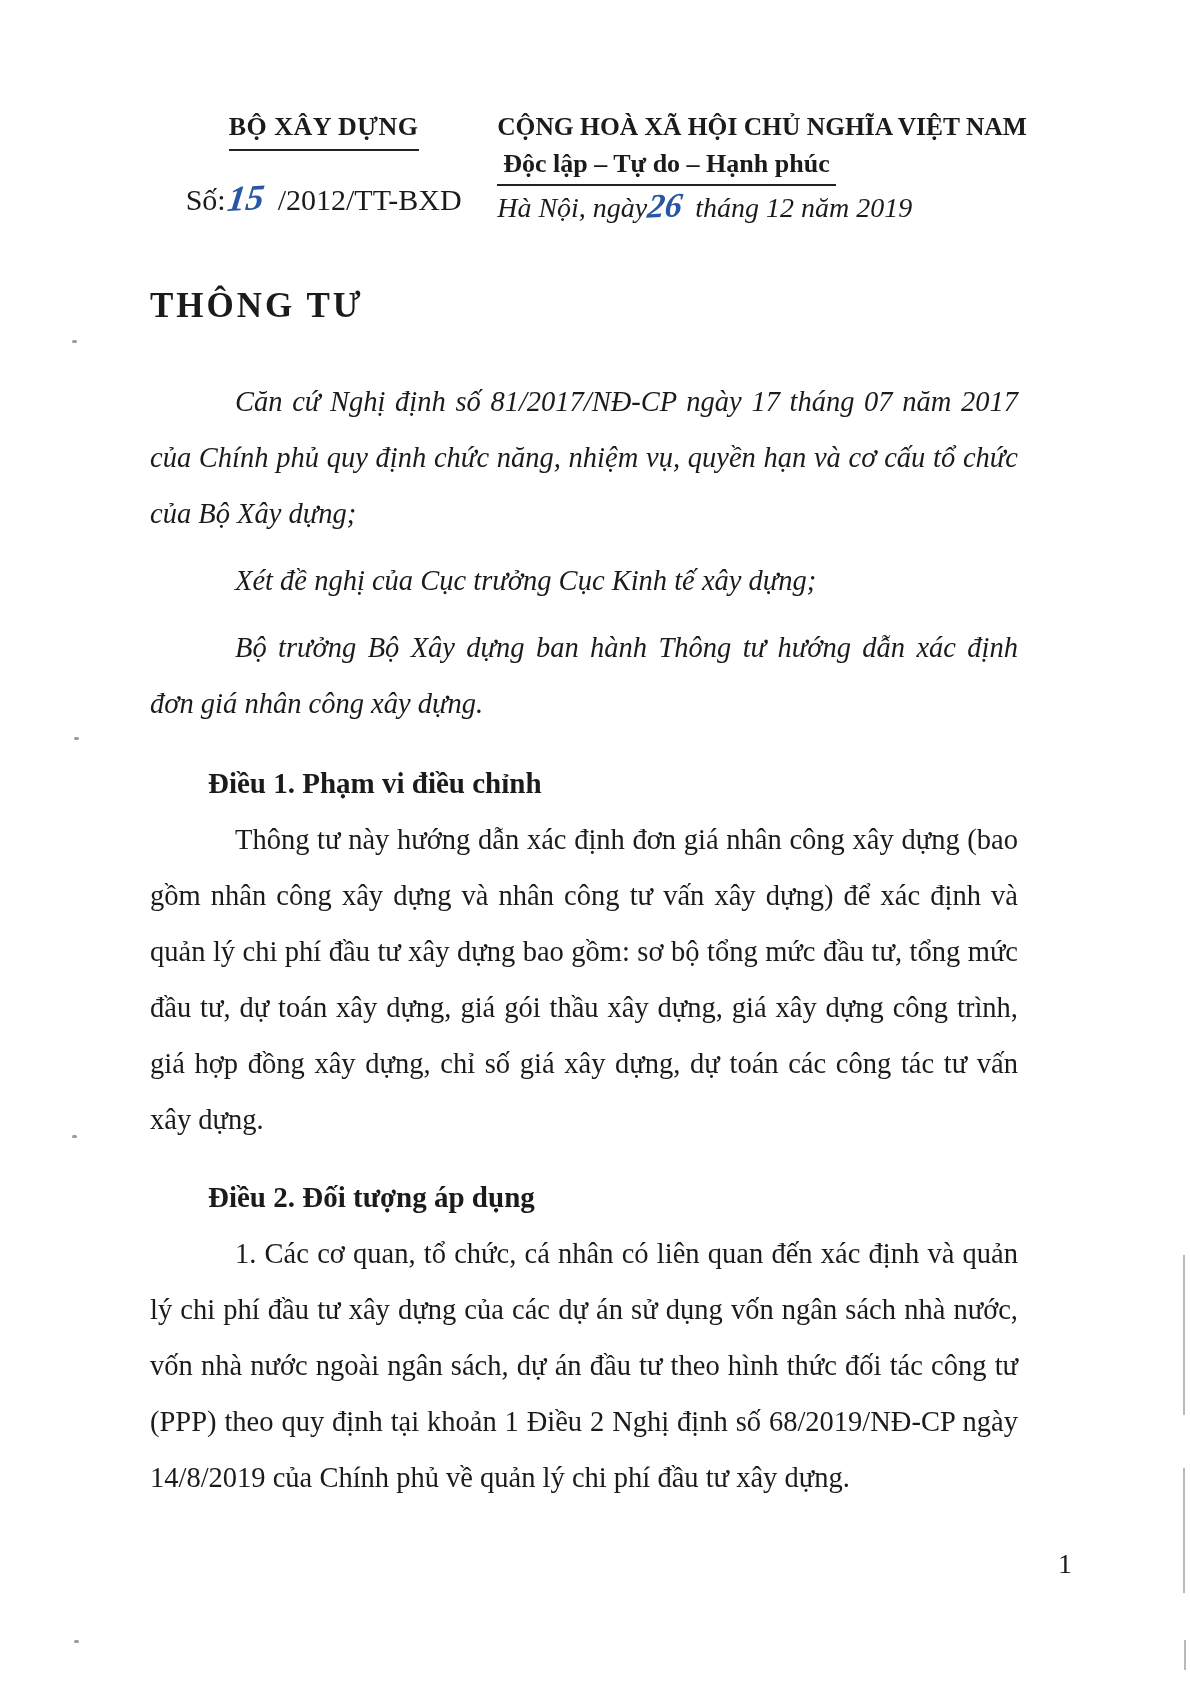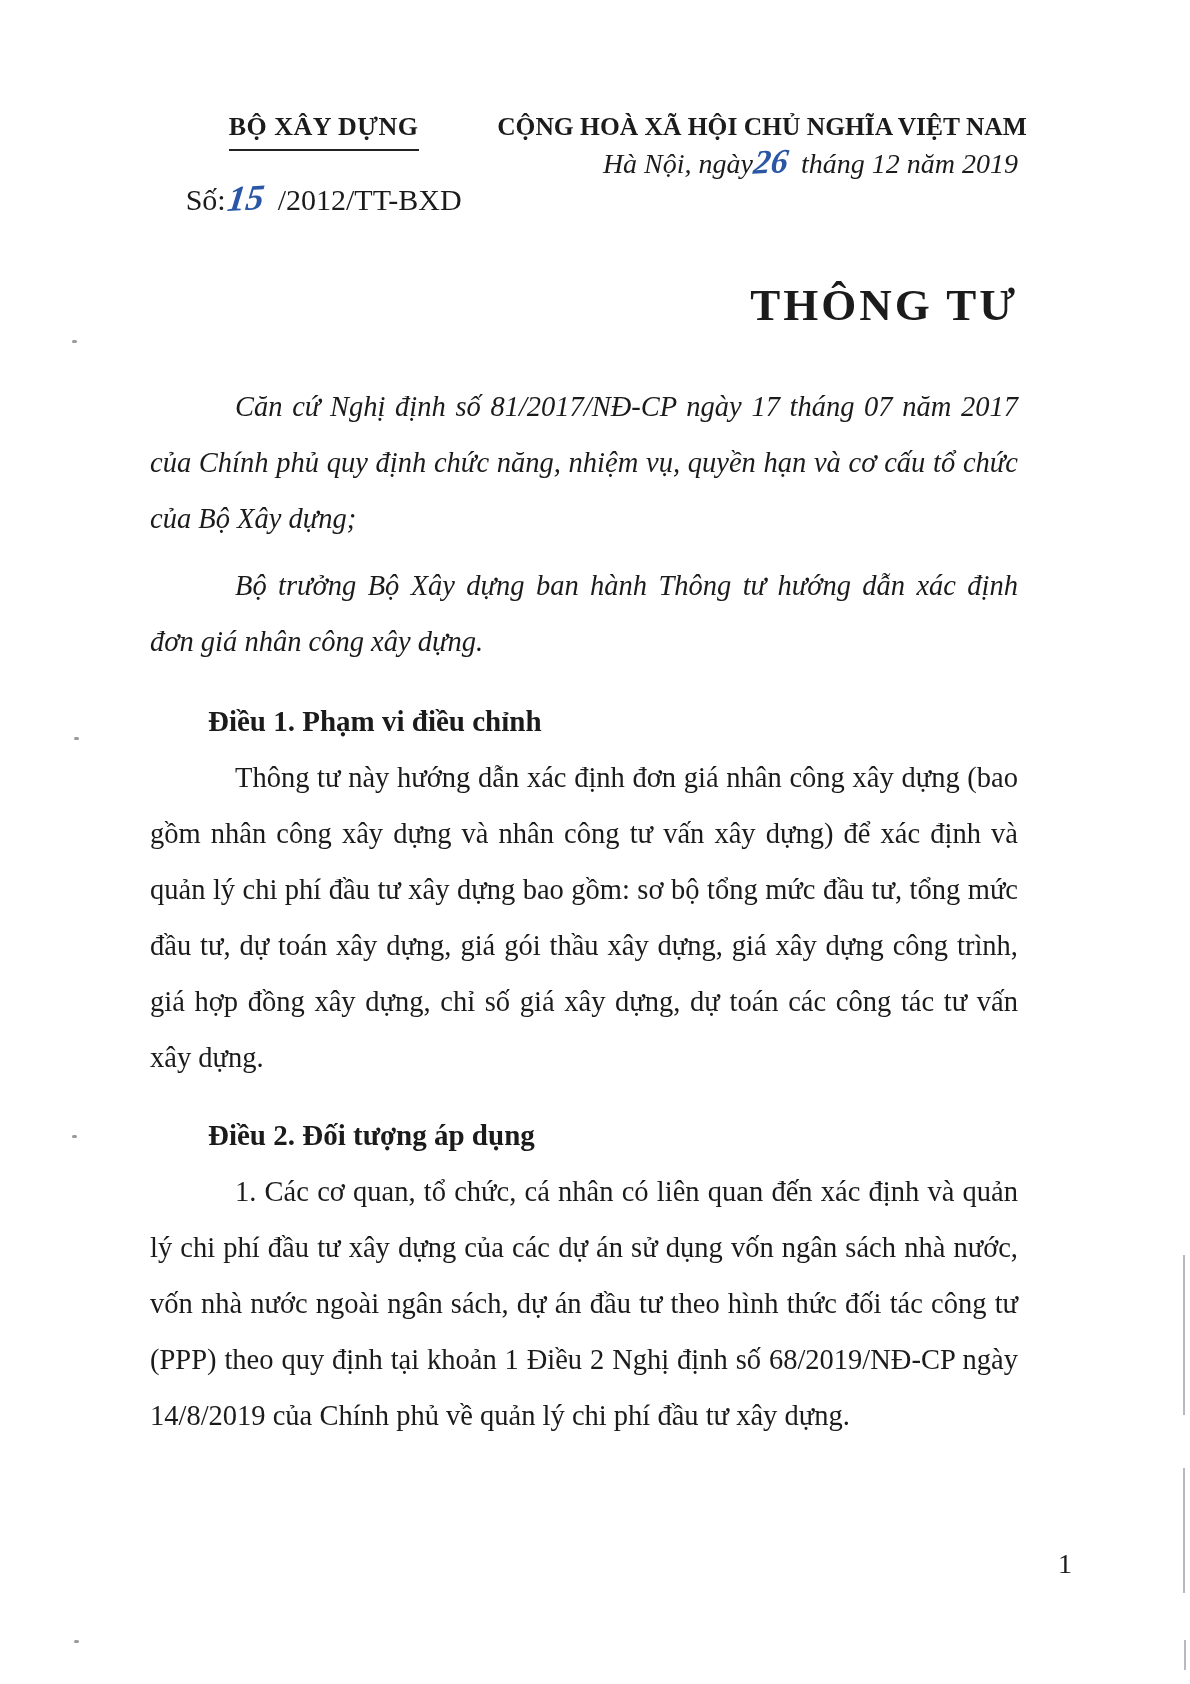--- a/index.html
+++ b/index.html
@@ -16,21 +16,21 @@
   .content {
     position: absolute;
     left: 150px;
     top: 112px;
     width: 868px;
   }
 
   
   .doc-header { display: flex; align-items: flex-start; }
   .header-left  { width: 40%; text-align: center; }
-  .header-right { width: 60%; text-align: right; }
+  .header-right { width: 60%; text-align: left; }
   .org {
     display: inline-block;
     font-weight: bold;
     font-size: 26px;
     letter-spacing: 0.5px;
     padding-bottom: 7px;
     border-bottom: 2px solid #222;
   }
   .doc-number { margin-top: 32px; font-size: 30px; white-space: nowrap; }
   .country { font-weight: bold; font-size: 25.5px; white-space: nowrap; }
@@ -51,22 +51,22 @@
     display: inline-block;
     transform: skewX(-10deg) rotate(-3deg);
   }
   .hw-number { font-size: 36px; line-height: 0; margin: 0 4px 0 2px; }
   .hw-day    { font-size: 34px; line-height: 0; margin: 0 6px 0 1px; }
   .suffix-gap { margin-left: 10px; }
 
   
   .title {
     margin: 62px 0 0 0;
-    text-align: right;
-    font-size: 45px;
+    text-align: left;
+    font-size: 35px;
     font-weight: bold;
     letter-spacing: 3px;
   }
   .subtitle {
     position: relative;
     margin: 30px 0 0 0;
     text-align: center;
     font-size: 30px;
     font-weight: bold;
   }
@@ -118,29 +118,31 @@
 <div class="page">
   <div class="content">
 
     <header class="doc-header">
       <div class="header-left">
         <div class="org">BỘ XÂY DỰNG</div>
         <div class="doc-number"><span>Số:</span><span class="handwritten hw-number">15</span><span class="suffix-gap">/2012/TT-BXD</span></div>
       </div>
       <div class="header-right">
         <div class="country">CỘNG HOÀ XÃ HỘI CHỦ NGHĨA VIỆT NAM</div>
+        <div><span class="motto">Độc lập – Tự do – Hạnh phúc</span></div>
         <div class="place-date"><span>Hà Nội, ngày</span><span class="handwritten hw-day">26</span> <span>tháng 12  năm 2019</span></div>
       </div>
     </header>
 
     <h1 class="title">THÔNG TƯ</h1>
 
 
     <section class="preamble">
       <p class="doc-par italic">Căn cứ Nghị định số 81/2017/NĐ-CP ngày 17 tháng 07 năm 2017 của Chính phủ quy định chức năng, nhiệm vụ, quyền hạn và cơ cấu tổ chức của Bộ Xây dựng;</p>
+      <p class="doc-par italic">Xét đề nghị của Cục trưởng Cục Kinh tế xây dựng;</p>
       <p class="doc-par italic">Bộ trưởng Bộ Xây dựng ban hành Thông tư hướng dẫn xác định đơn giá nhân công xây dựng.</p>
     </section>
 
     <section class="article">
       <h3 class="article-heading">Điều 1. Phạm vi điều chỉnh</h3>
       <p class="doc-par">Thông tư này hướng dẫn xác định đơn giá nhân công xây dựng (bao gồm nhân công xây dựng và nhân công tư vấn xây dựng) để xác định và quản lý chi phí đầu tư xây dựng bao gồm: sơ bộ tổng mức đầu tư, tổng mức đầu tư, dự toán xây dựng, giá gói thầu xây dựng, giá xây dựng công trình, giá hợp đồng xây dựng, chỉ số giá xây dựng, dự toán các công tác tư vấn xây dựng.</p>
     </section>
 
     <section class="article">
       <h3 class="article-heading tight">Điều 2. Đối tượng áp dụng</h3>

